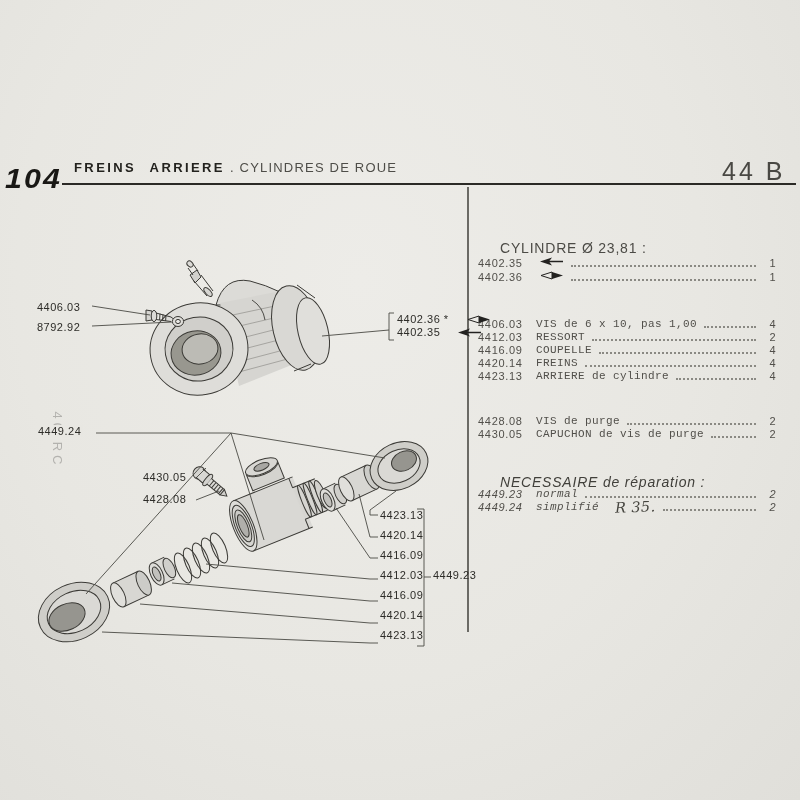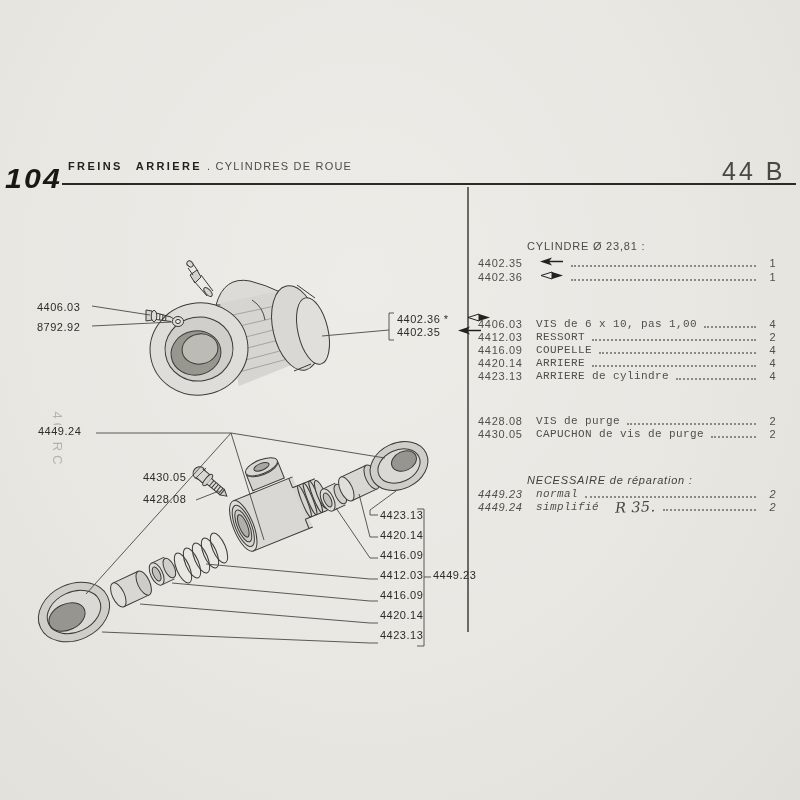--- a/index.html
+++ b/index.html
@@ -8,43 +8,43 @@
     background:#e9e8e4;
     font-family:"Liberation Sans", sans-serif;
     color:#3a3935;
   }
   .paper{position:absolute;inset:0;
     background:radial-gradient(ellipse at 45% 35%, #edece8 0%, #e8e7e2 55%, #e0dfda 100%);}
   .header-rule{position:absolute;left:62px;top:183px;width:734px;height:2px;background:#2b2a26;}
   .divider{position:absolute;left:467px;top:187px;width:2px;height:445px;background:#6b6a65;}
   .page-num{position:absolute;left:5px;top:164px;font-size:27px;font-weight:bold;font-style:italic;
     letter-spacing:2px;color:#191815;transform:scaleX(1.12);transform-origin:left;}
-  .page-title{position:absolute;left:68px;top:160px;font-size:11px;white-space:nowrap;}
+  .page-title{position:absolute;left:74px;top:160px;font-size:13px;white-space:nowrap;}
   .title-main{font-weight:bold;letter-spacing:2.4px;word-spacing:8px;color:#23221e;}
   .title-sub{letter-spacing:1.2px;color:#4e4d48;margin-left:5px;}
   .section-code{position:absolute;left:722px;top:147px;font-size:25px;letter-spacing:3px;color:#494843;margin-top:10px;}
 
   
   .lrow{position:absolute;left:478px;width:298px;height:13px;display:flex;align-items:flex-end;
     font-size:11px;color:#514f4a;letter-spacing:0.4px;white-space:nowrap;}
   .ref{width:50px;flex:none;letter-spacing:0.7px;}
   .lbl{margin-left:8px;font-family:Liberation Mono, monospace;}
   .dots{flex:1;border-bottom:2px dotted #8a8983;margin:0 5px 2px 7px;min-width:10px;}
   .qty{width:15px;text-align:right;flex:none;}
-  .group-header{position:absolute;left:527px;font-size:11px;color:#4c4b46;letter-spacing:0.8px;text-align:right;}
+  .group-header{position:absolute;left:500px;font-size:14px;color:#4c4b46;letter-spacing:0.8px;text-align:right;}
   .it{font-style:italic;}
   .repair-header{font-weight:normal;color:#403f3a;}
   .arrow{margin-left:12px;margin-bottom:1px;flex:none;}
   .note-script{font-family:"DejaVu Serif", serif;font-style:italic;font-size:14.5px;
     margin-left:16px;margin-bottom:-2px;color:#46453f;display:inline-block;transform:rotate(-2deg);}
 
   
   .dlabel{position:absolute;font-size:11px;color:#2d2c28;letter-spacing:0.5px;white-space:nowrap;z-index:3;}
   .dlabel.bg{background:#e8e7e2;padding:0 2px;}
-  .boxlbl{display:flex;gap:18px;}
+  .boxlbl{display:flex;align-items:center;gap:18px;}
   .watermark{position:absolute;left:28px;top:433px;width:60px;height:14px;text-align:center;
     transform:rotate(90deg);font-size:13px;letter-spacing:4px;color:#b3b2ae;z-index:1;}
   svg.art{position:absolute;left:0;top:0;z-index:2;pointer-events:none;}
 </style>
 </head>
 <body>
 
 <div class="paper"></div>
 
 <div class="page-num">104</div>
@@ -264,21 +264,21 @@
   <span class="qty">2</span>
 </div>
 <div class="lrow" style="top:343px">
   <span class="ref">4416.09</span>
   <span class="lbl">COUPELLE</span>
   <span class="dots"></span>
   <span class="qty">4</span>
 </div>
 <div class="lrow" style="top:356px">
   <span class="ref">4420.14</span>
-  <span class="lbl">ARRIERE</span>
+  <span class="lbl">FREINS</span>
   <span class="dots"></span>
   <span class="qty">4</span>
 </div>
 <div class="lrow" style="top:369px">
   <span class="ref">4423.13</span>
   <span class="lbl">ARRIERE de cylindre</span>
   <span class="dots"></span>
   <span class="qty">4</span>
 </div>
 

